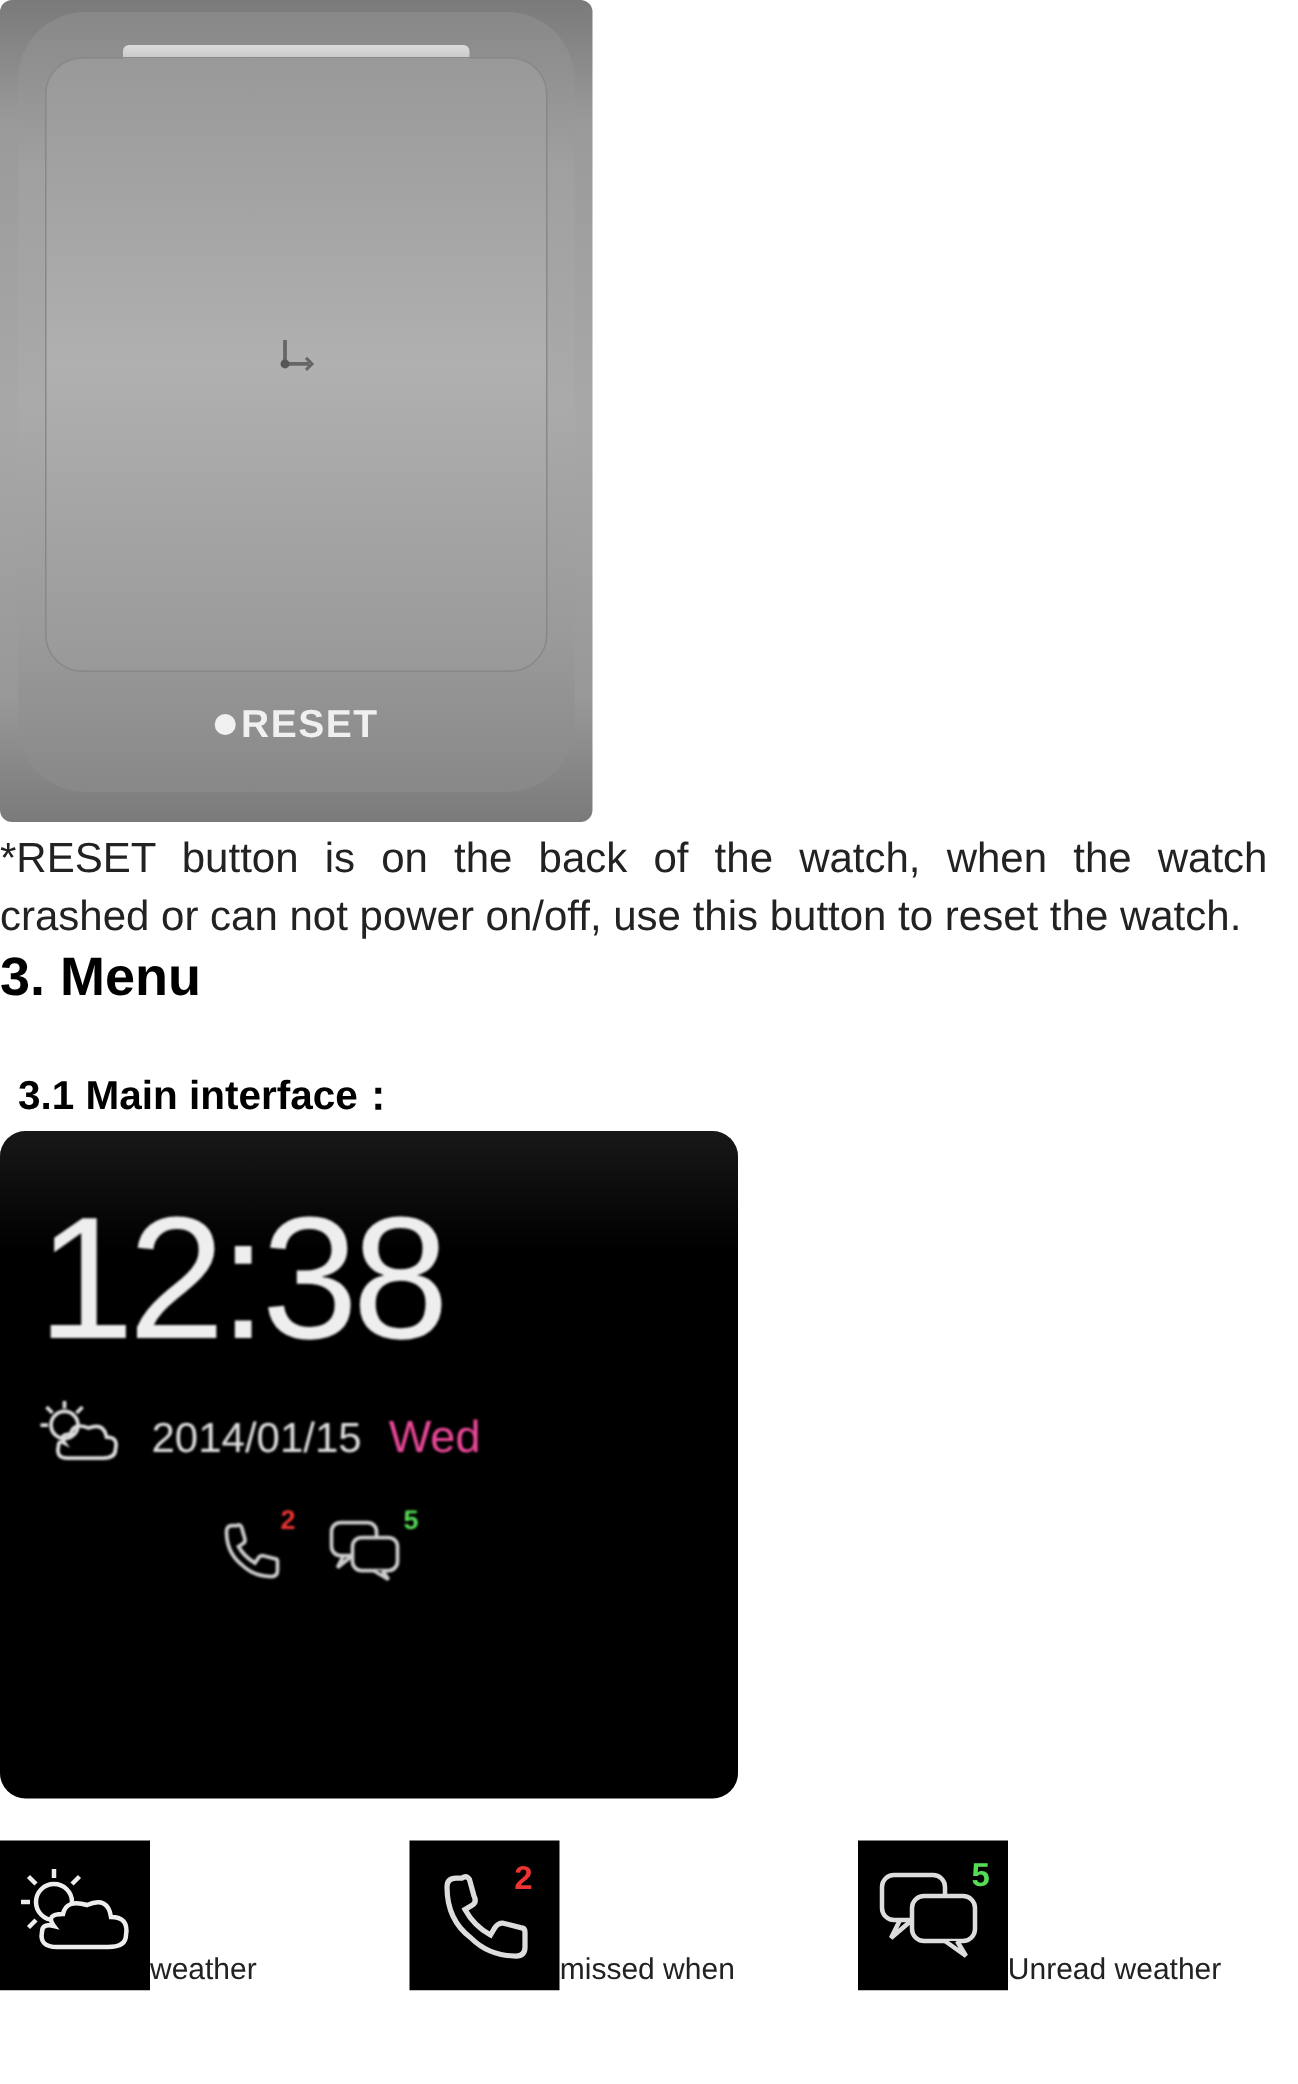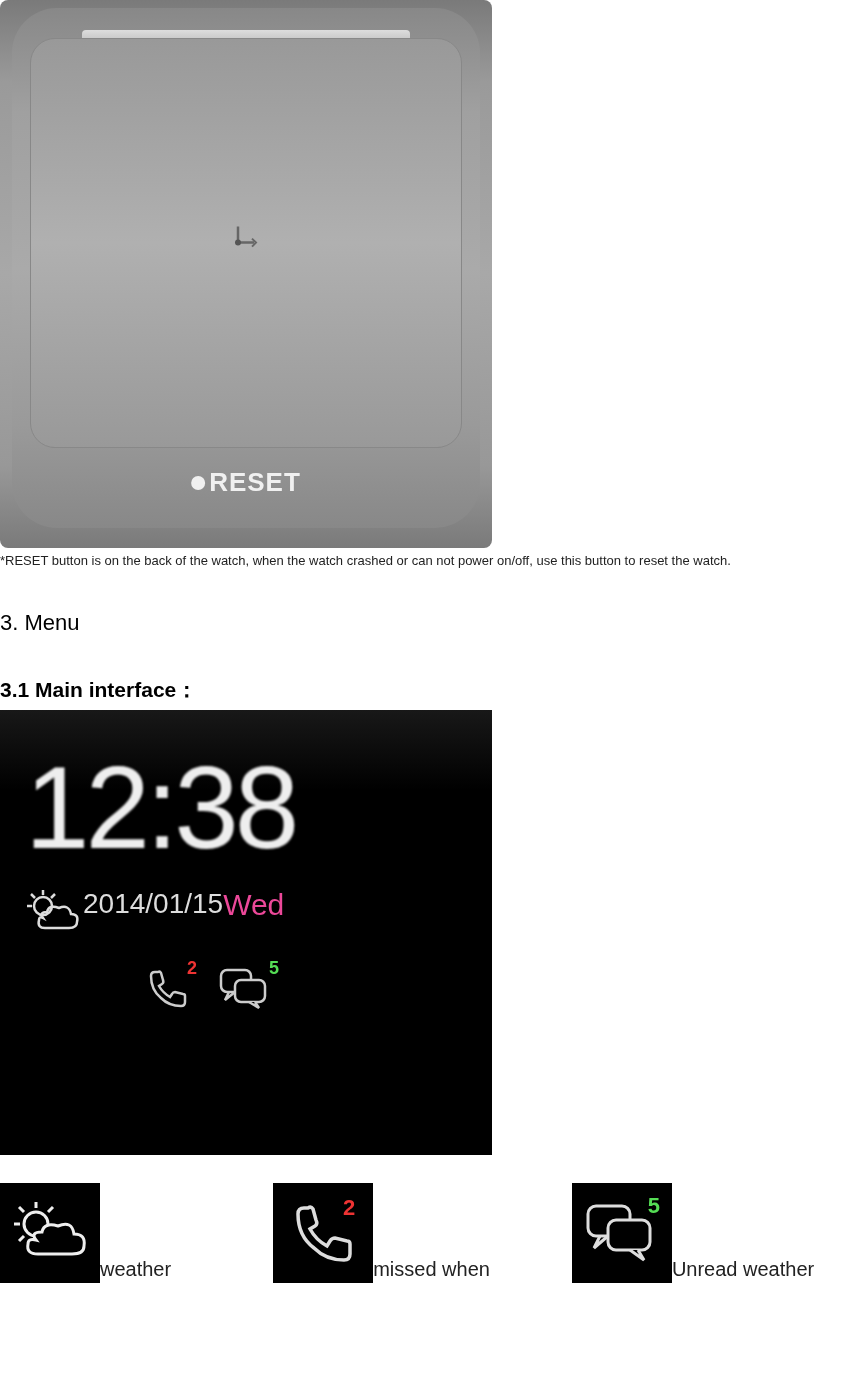--- a/index.html
+++ b/index.html
@@ -7,21 +7,21 @@
       padding: 0;
       box-sizing: border-box;
     }
     body {
       font-family: Arial, sans-serif;
       background: #fff;
       width: 865px;
       padding: 0;
     }
     .watch-back {
-      width: 492px;
+      width: 395px;
       height: 548px;
       background: linear-gradient(to bottom, #7a7a7a 0%, #9a9a9a 15%, #a8a8a8 50%, #989898 85%, #7a7a7a 100%);
       position: relative;
       border-radius: 8px;
       margin: 0 0 4px 0;
     }
     .watch-back-inner {
       position: absolute;
       top: 8px;
       left: 12px;
@@ -83,45 +83,45 @@
     .top-band {
       position: absolute;
       top: 22px;
       left: 70px;
       right: 70px;
       height: 15px;
       background: linear-gradient(to bottom, #ddd, #bbb);
       border-radius: 4px;
     }
     .reset-note {
-      font-size: 13px;
+      font-size: 28px;
       color: #222;
       line-height: 1.4;
       text-align: justify;
       padding: 0 20px 0 0;
-      margin-bottom: 40px;
     }
     .section-heading {
-      font-size: 22px;
-      font-weight: normal;
+      font-size: 36px;
+      font-weight: bold;
       color: #000;
       margin-bottom: 40px;
     }
     .sub-heading {
-      font-size: 21px;
+      font-size: 27px;
       font-weight: bold;
       color: #000;
       margin-bottom: 6px;
+      margin-left: 12px;
     }
     .watch-front {
       width: 492px;
       height: 445px;
       background: #000;
       position: relative;
-      border-radius: 0;
+      border-radius: 17px;
       overflow: hidden;
       margin-bottom: 28px;
     }
     .watch-screen {
       position: absolute;
       top: 40px;
       left: 25px;
       right: 25px;
       bottom: 60px;
     }
@@ -130,21 +130,22 @@
       font-size: 116px;
       font-weight: 300;
       letter-spacing: -4px;
       line-height: 1;
       margin-bottom: 22px;
       font-family: Arial, sans-serif;
       filter: blur(0.8px);
     }
     .date-row {
       display: flex;
-      align-items: flex-start;
+      align-items: center;
+      gap: 18px;
       margin-bottom: 26px;
       filter: blur(0.6px);
     }
     .weather-icon-main {
       color: #ddd;
       position: relative;
     }
     .date-text {
       color: #ddd;
       font-size: 28px;

